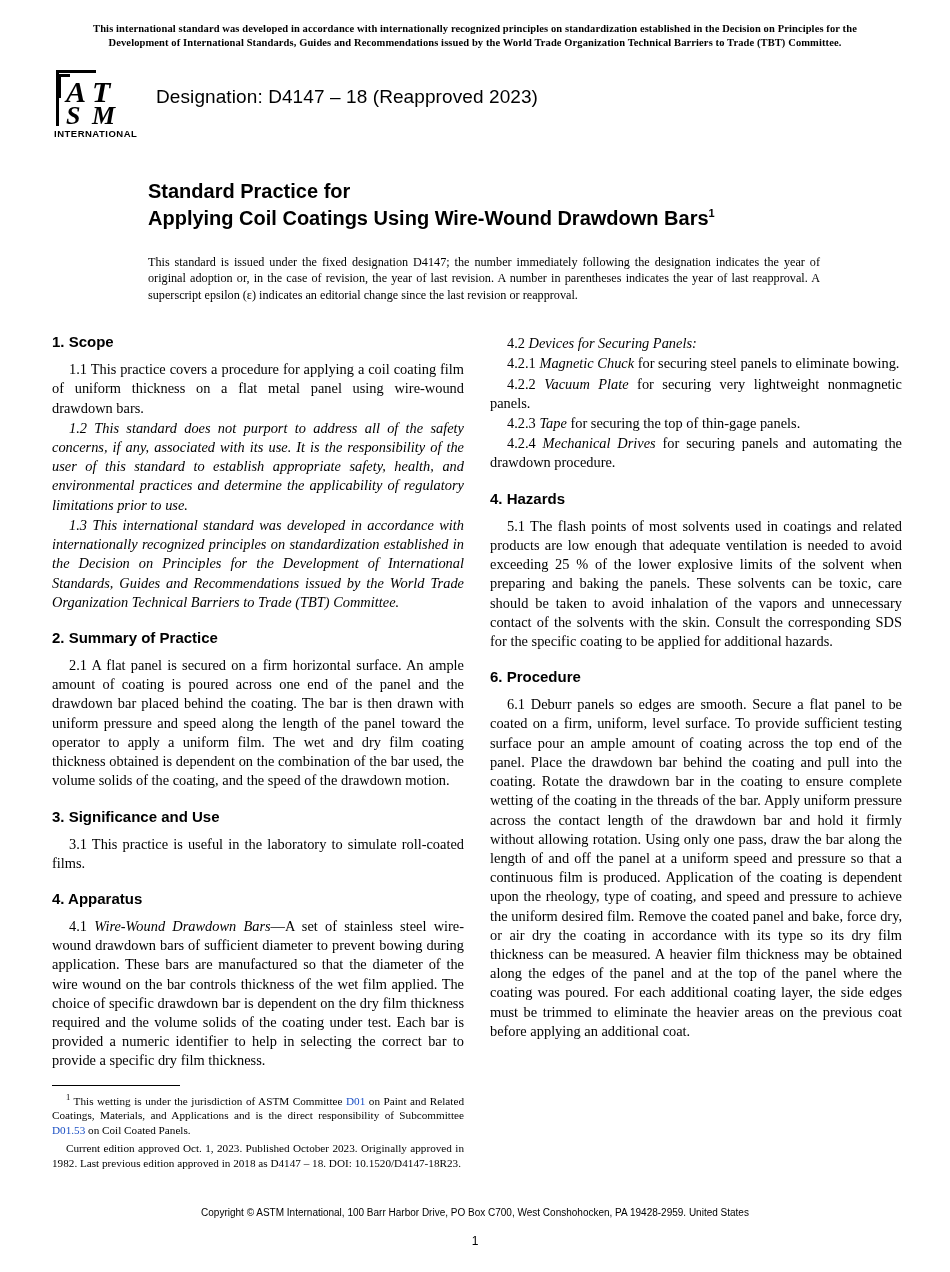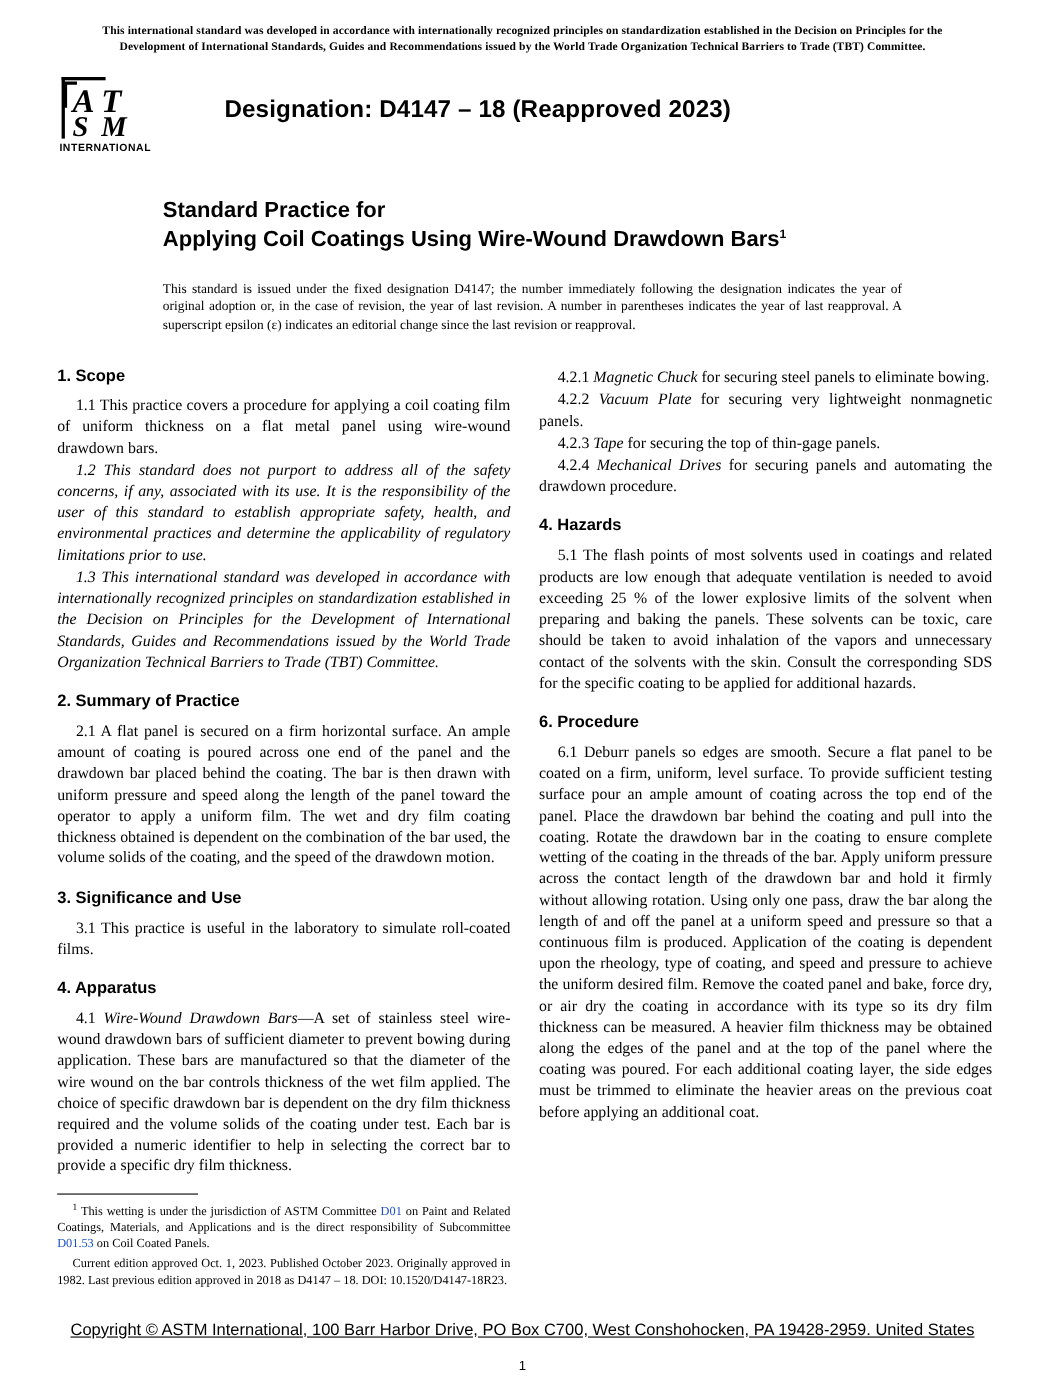--- a/index.html
+++ b/index.html
@@ -40,26 +40,25 @@
   }
   .logo {
     width: 96px;
     flex: 0 0 96px;
     text-align: center;
     position: relative;
   }
   .logo svg { display:block; }
   .desig {
     font-family: "Liberation Sans", sans-serif;
-    font-size: 22px;
-    font-weight: bold;
+    font-size: 19px;
+    font-weight: normal;
     padding-top: 18px;
     padding-left: 8px;
     letter-spacing: 0.005em;
-    margin-left: 48px;
   }
 
   .title-block {
     margin-left: 96px;
     margin-top: 36px;
   }
   .std-title {
     font-family: "Liberation Sans", sans-serif;
     font-size: 20px;
     font-weight: bold;
@@ -128,22 +127,21 @@
 
   .footer {
     position: absolute;
     left: 0;
     right: 0;
     bottom: 24px;
     text-align: center;
   }
   .copyright {
     font-family: "Liberation Sans", sans-serif;
-    font-size: 15px;
-    text-decoration: underline;
+    font-size: 10px;
   }
   .pageno {
     font-family: "Liberation Sans", sans-serif;
     font-size: 12px;
     margin-top: 16px;
   }
 </style>
 </head>
 <body>
 
@@ -206,20 +204,21 @@
         <p><sup>1</sup><span> This wetting is under the jurisdiction of ASTM Committee </span><span class="lnk">D01</span><span> on Paint and Related Coatings, Materials, and Applications and is the direct responsibility of Subcommittee </span><span class="lnk">D01.53</span><span> on Coil Coated Panels.</span></p>
         <p>Current edition approved Oct. 1, 2023. Published October 2023. Originally approved in 1982. Last previous edition approved in 2018 as D4147 – 18. DOI: 10.1520/D4147-18R23.</p>
       </div>
 
     </div>
 
     <div class="col">
 
       <p class="para" style="text-indent:0"></p>
 
+      <p class="para"><span class="num">4.2 </span><span class="runin-ital">Devices for Securing Panels:</span></p>
       <p class="para"><span class="num">4.2.1 </span><span class="runin-ital">Magnetic Chuck</span><span> for securing steel panels to eliminate bowing.</span></p>
       <p class="para"><span class="num">4.2.2 </span><span class="runin-ital">Vacuum Plate</span><span> for securing very lightweight nonmagnetic panels.</span></p>
       <p class="para"><span class="num">4.2.3 </span><span class="runin-ital">Tape</span><span> for securing the top of thin-gage panels.</span></p>
       <p class="para"><span class="num">4.2.4 </span><span class="runin-ital">Mechanical Drives</span><span> for securing panels and automating the drawdown procedure.</span></p>
 
       <h2 class="sec">4.  Hazards</h2>
       <p class="para">5.1  The flash points of most solvents used in coatings and related products are low enough that adequate ventilation is needed to avoid exceeding 25 % of the lower explosive limits of the solvent when preparing and baking the panels. These solvents can be toxic, care should be taken to avoid inhalation of the vapors and unnecessary contact of the solvents with the skin. Consult the corresponding SDS for the specific coating to be applied for additional hazards.</p>
 
       <h2 class="sec">6.  Procedure</h2>
       <p class="para">6.1  Deburr panels so edges are smooth. Secure a flat panel to be coated on a firm, uniform, level surface. To provide sufficient testing surface pour an ample amount of coating across the top end of the panel. Place the drawdown bar behind the coating and pull into the coating. Rotate the drawdown bar in the coating to ensure complete wetting of the coating in the threads of the bar. Apply uniform pressure across the contact length of the drawdown bar and hold it firmly without allowing rotation. Using only one pass, draw the bar along the length of and off the panel at a uniform speed and pressure so that a continuous film is produced. Application of the coating is dependent upon the rheology, type of coating, and speed and pressure to achieve the uniform desired film. Remove the coated panel and bake, force dry, or air dry the coating in accordance with its type so its dry film thickness can be measured. A heavier film thickness may be obtained along the edges of the panel and at the top of the panel where the coating was poured. For each additional coating layer, the side edges must be trimmed to eliminate the heavier areas on the previous coat before applying an additional coat.</p>

